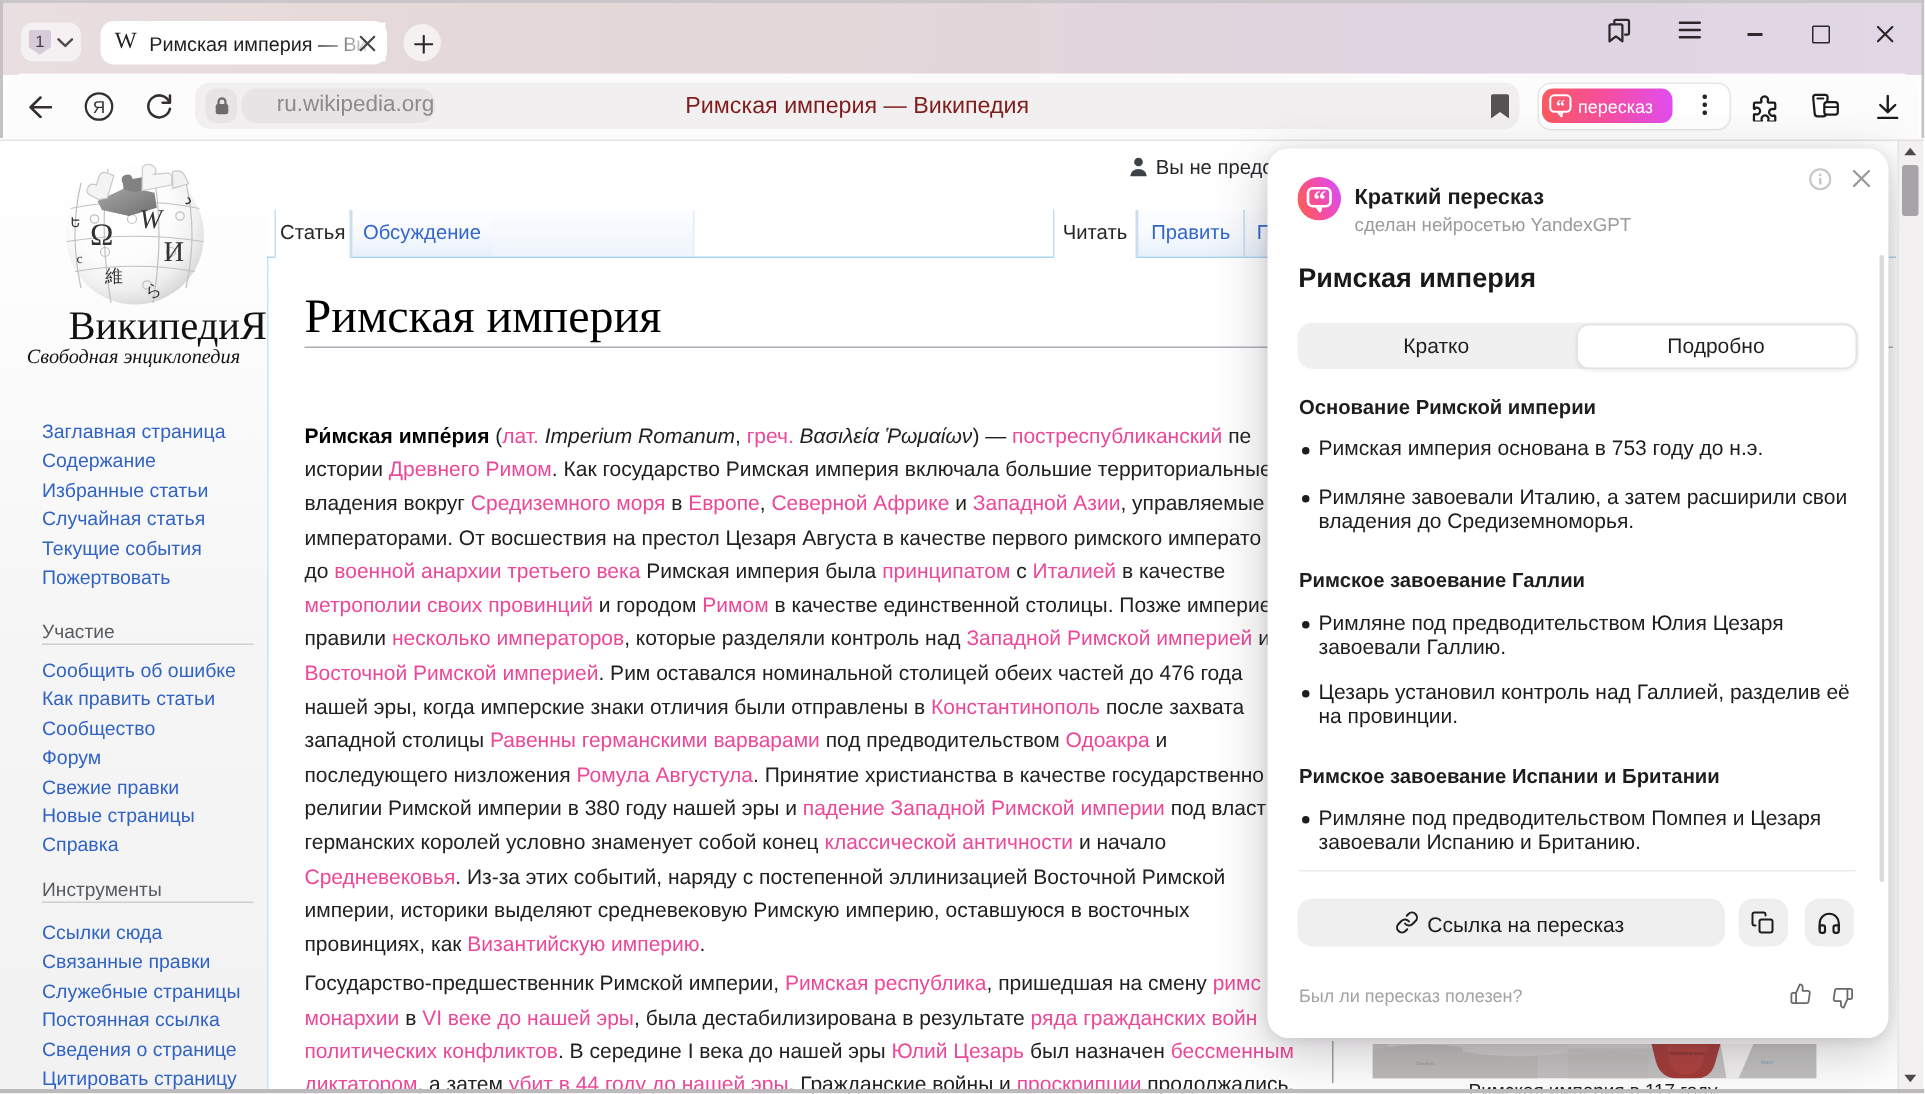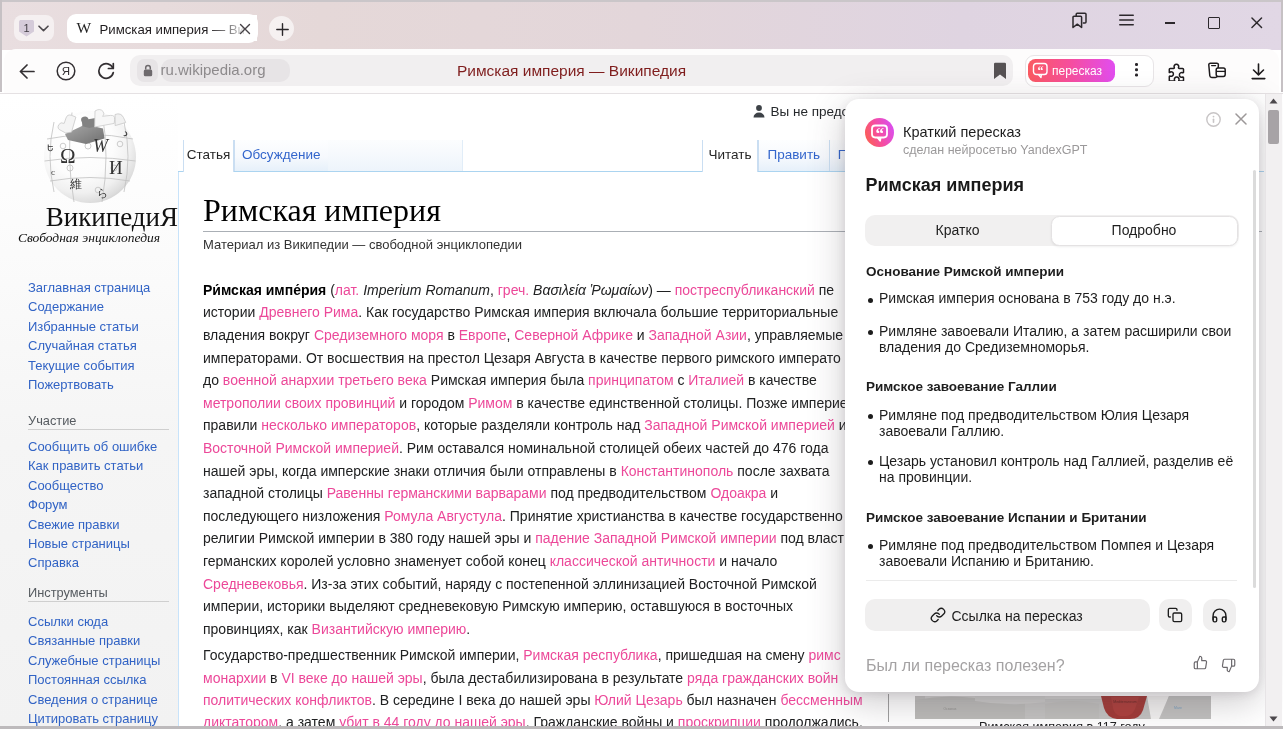--- a/index.html
+++ b/index.html
@@ -104,21 +104,21 @@
 <svg class="a" style="left:97px;top:61.5px" width="18" height="18" viewBox="0 0 18 18">
       <path d="M15.9 6.1 A7.3 7.3 0 1 0 16.3 10.5" fill="none" stroke="#332f32" stroke-width="1.7" stroke-linecap="round"></path>
       <path d="M16.3 1.6 V6.5 H11.4" fill="none" stroke="#332f32" stroke-width="1.7" stroke-linecap="round" stroke-linejoin="round"></path>
     </svg>
 <div class="a" style="left:130px;top:55px;width:883px;height:30.5px;background:#f1eff0;border-radius:10px"></div>
 <div class="a" style="left:136.5px;top:59px;width:21.5px;height:22.5px;background:#e7e4e6;border-radius:7px"></div>
 <svg class="a" style="left:142.5px;top:64px" width="10" height="13" viewBox="0 0 10 13">
       <rect x="0.8" y="5.4" width="8.4" height="6.8" rx="1.5" fill="#6e6a6d"></rect>
       <path d="M2.7 5.4 V3.8 a2.3 2.3 0 0 1 4.6 0 V5.4" fill="none" stroke="#6e6a6d" stroke-width="1.5"></path>
     </svg>
-<div class="a" style="left:160.5px;top:59px;width:129px;height:22.5px;background:#e7e4e6;border-radius:10px;font-size:15px;color:#8d8a8c;text-align:left;line-height:22px">ru.wikipedia.org</div>
+<div class="a" style="left:160.5px;top:59px;width:129px;height:22.5px;background:#e7e4e6;border-radius:10px;font-size:15px;color:#8d8a8c;text-align:right;line-height:22px">ru.wikipedia.org</div>
 <div class="a" style="left:130px;top:62px;width:883px;text-align:center;font-size:15.5px;color:#7f1d1d">Римская империя — Википедия</div>
 <svg class="a" style="left:992.5px;top:62px" width="14" height="18" viewBox="0 0 14 18">
       <path d="M2.2 0.8 h9.6 a1.2 1.2 0 0 1 1.2 1.2 V17 L7 12.6 L1 17 V2 A1.2 1.2 0 0 1 2.2 0.8 Z" fill="#565254"></path>
     </svg>
 <div class="a" style="left:1025px;top:54.5px;width:127px;height:30.5px;background:#fff;border:1px solid #e8e5e7;border-radius:9px"></div>
 <div class="a" style="left:1028px;top:58.5px;width:87px;height:23.5px;border-radius:7.5px;background:linear-gradient(90deg,#fa5a60 0%,#f64e9d 48%,#e14df0 100%)"></div>
 <svg class="a" style="left:1031.5px;top:62px" width="17" height="17" viewBox="0 0 17 17">
       <rect x="1.5" y="1.5" width="13.5" height="11" rx="2.8" fill="none" stroke="#fff" stroke-width="1.4"></rect>
       <path d="M6.5 12.5 l2.5 3 l0.4 -3" fill="none" stroke="#fff" stroke-width="1.4" stroke-linejoin="round"></path>
       <text x="8.4" y="12.6" text-anchor="middle" font-family="Liberation Serif" font-weight="bold" font-size="12" fill="#fff">“</text>
@@ -220,23 +220,22 @@
 <div class="a nw" style="left:770.5px;top:103.8px;font-size:13.5px;color:#26292c">Вы не предст</div>
 <div class="a" id="tabsline"></div>
 <div class="a wtab-active" style="left:183px;width:49px">Статья</div>
 <div class="a wtab" style="left:233.8px;width:93px">Обсуждение</div>
 <div class="a" style="left:328px;top:140px;width:134px;height:30.6px;background:linear-gradient(180deg,#fcfdfe 0%,#f2f7fc 70%,#edf4fb 100%);border-right:1px solid #e1edf8"></div>
 <div class="a wtab-active" style="left:702px;width:54px">Читать</div>
 <div class="a wtab" style="left:757.8px;width:70px">Править</div>
 <div class="a wtab" style="left:828.8px;width:60px;text-align:left;padding-left:8px">Править</div>
 <div class="a nw" id="arttitle">Римская империя</div>
 <div class="a" id="titlerule"></div>
-<div class="a nw" id="tagline2">Материал из Википедии — свободной энциклопедии</div>
 <div class="a nw" id="body1"><b class="lead">Ри́мская импе́рия</b> (<a>лат.</a> <i>Imperium Romanum</i>, <a>греч.</a> <i>Βασιλεία Ῥωμαίων</i>) — <a>постреспубликанский</a> пе<br>
-истории <a>Древнего Рима</a>. Как государство Римская империя включала большие территориальные<br>
+истории <a>Древнего Римом</a>. Как государство Римская империя включала большие территориальные<br>
 владения вокруг <a>Средиземного моря</a> в <a>Европе</a>, <a>Северной Африке</a> и <a>Западной Азии</a>, управляемые<br>
 императорами. От восшествия на престол Цезаря Августа в качестве первого римского императо<br>
 до <a>военной анархии третьего века</a> Римская империя была <a>принципатом</a> с <a>Италией</a> в качестве<br>
 <a>метрополии своих провинций</a> и городом <a>Римом</a> в качестве единственной столицы. Позже империе<br>
 правили <a>несколько императоров</a>, которые разделяли контроль над <a>Западной Римской империей</a> и<br>
 <a>Восточной Римской империей</a>. Рим оставался номинальной столицей обеих частей до 476 года<br>
 нашей эры, когда имперские знаки отличия были отправлены в <a>Константинополь</a> после захвата<br>
 западной столицы <a>Равенны</a> <a>германскими варварами</a> под предводительством <a>Одоакра</a> и<br>
 последующего низложения <a>Ромула Августула</a>. Принятие христианства в качестве государственно<br>
 религии Римской империи в 380 году нашей эры и <a>падение Западной Римской империи</a> под власт<br>
@@ -280,21 +279,21 @@
           <stop offset="0%" stop-color="#fb5f53"></stop>
           <stop offset="45%" stop-color="#f64d9e"></stop>
           <stop offset="100%" stop-color="#d94ef2"></stop>
         </linearGradient>
       </defs>
 <circle cx="14.5" cy="14.5" r="14.5" fill="url(#pg)"></circle>
 <rect x="7" y="7.5" width="15" height="12" rx="3.2" fill="none" stroke="#fff" stroke-width="1.8"></rect>
 <path d="M12.5 19.5 l2.6 3.2 l0.5 -3.2" fill="none" stroke="#fff" stroke-width="1.8" stroke-linejoin="round"></path>
 <text x="14.7" y="20.5" text-anchor="middle" font-family="Liberation Serif" font-weight="bold" font-size="17" fill="#fff">“</text>
 </svg>
-<div class="p nw" style="left:903px;top:124px;font-size:14.5px;font-weight:normal;color:#1c1c1c">Краткий пересказ</div>
+<div class="p nw" style="left:903px;top:124px;font-size:14.5px;font-weight:bold;color:#1c1c1c">Краткий пересказ</div>
 <div class="p nw" style="left:903px;top:143.2px;font-size:12.5px;color:#9b999a">сделан нейросетью YandexGPT</div>
 <svg class="p" style="left:1205.5px;top:111.5px" width="15" height="15" viewBox="0 0 15 15">
       <circle cx="7.5" cy="7.5" r="6.7" fill="none" stroke="#c8c5c6" stroke-width="1.4"></circle>
       <circle cx="7.5" cy="4.6" r="0.9" fill="#c8c5c6"></circle>
       <rect x="6.7" y="6.5" width="1.6" height="4.6" rx="0.8" fill="#c8c5c6"></rect>
     </svg>
 <svg class="p" style="left:1234.5px;top:113px" width="12" height="12" viewBox="0 0 12 12">
       <path d="M1 1 L11 11 M11 1 L1 11" stroke="#9c9899" stroke-width="1.5" stroke-linecap="round"></path>
     </svg>
 <div class="p nw" style="left:865.5px;top:174.6px;font-size:18px;font-weight:bold;color:#191919">Римская империя</div>
@@ -325,21 +324,21 @@
 <div class="p gbtn" style="left:1158.5px;top:598.5px;width:33px;height:32.5px"></div>
 <svg class="p" style="left:1167px;top:606.5px" width="16" height="16" viewBox="0 0 24 24" fill="none" stroke="#1d1d1d" stroke-width="2" stroke-linecap="round" stroke-linejoin="round">
       <rect x="9" y="9" width="13" height="13" rx="2"></rect>
       <path d="M5 15H4a2 2 0 0 1-2-2V4a2 2 0 0 1 2-2h9a2 2 0 0 1 2 2v1"></path>
     </svg>
 <div class="p gbtn" style="left:1203px;top:598.5px;width:33px;height:32.5px"></div>
 <svg class="p" style="left:1211px;top:606.5px" width="17" height="17" viewBox="0 0 24 24" fill="none" stroke="#1d1d1d" stroke-width="2" stroke-linecap="round" stroke-linejoin="round">
       <path d="M3 18v-6a9 9 0 0 1 18 0v6"></path>
       <path d="M21 19a2 2 0 0 1-2 2h-1a2 2 0 0 1-2-2v-3a2 2 0 0 1 2-2h3zM3 19a2 2 0 0 0 2 2h1a2 2 0 0 0 2-2v-3a2 2 0 0 0-2-2H3z"></path>
     </svg>
-<div class="p nw" style="left:866px;top:657.3px;font-size:16px;color:#a4a2a3">Был ли пересказ полезен?</div>
+<div class="p nw" style="left:866px;top:657.3px;font-size:12px;color:#a4a2a3">Был ли пересказ полезен?</div>
 <svg class="p" style="left:1193px;top:654.5px" width="15" height="15" viewBox="0 0 24 24" fill="none" stroke="#6b686c" stroke-width="1.9" stroke-linecap="round" stroke-linejoin="round">
       <path d="M14 9V5a3 3 0 0 0-3-3l-4 9v11h11.28a2 2 0 0 0 2-1.7l1.38-9a2 2 0 0 0-2-2.3zM7 22H4a2 2 0 0 1-2-2v-7a2 2 0 0 1 2-2h3"></path>
     </svg>
 <svg class="p" style="left:1220.5px;top:657.5px;transform:rotate(180deg)" width="15" height="15" viewBox="0 0 24 24" fill="none" stroke="#6b686c" stroke-width="1.9" stroke-linecap="round" stroke-linejoin="round">
       <path d="M14 9V5a3 3 0 0 0-3-3l-4 9v11h11.28a2 2 0 0 0 2-1.7l1.38-9a2 2 0 0 0-2-2.3zM7 22H4a2 2 0 0 1-2-2v-7a2 2 0 0 1 2-2h3"></path>
     </svg>
 <div class="p" style="left:1253px;top:170px;width:3px;height:418px;background:#dbdbdb;border-radius:2px"></div>
 </div>
 
 </body></html>

